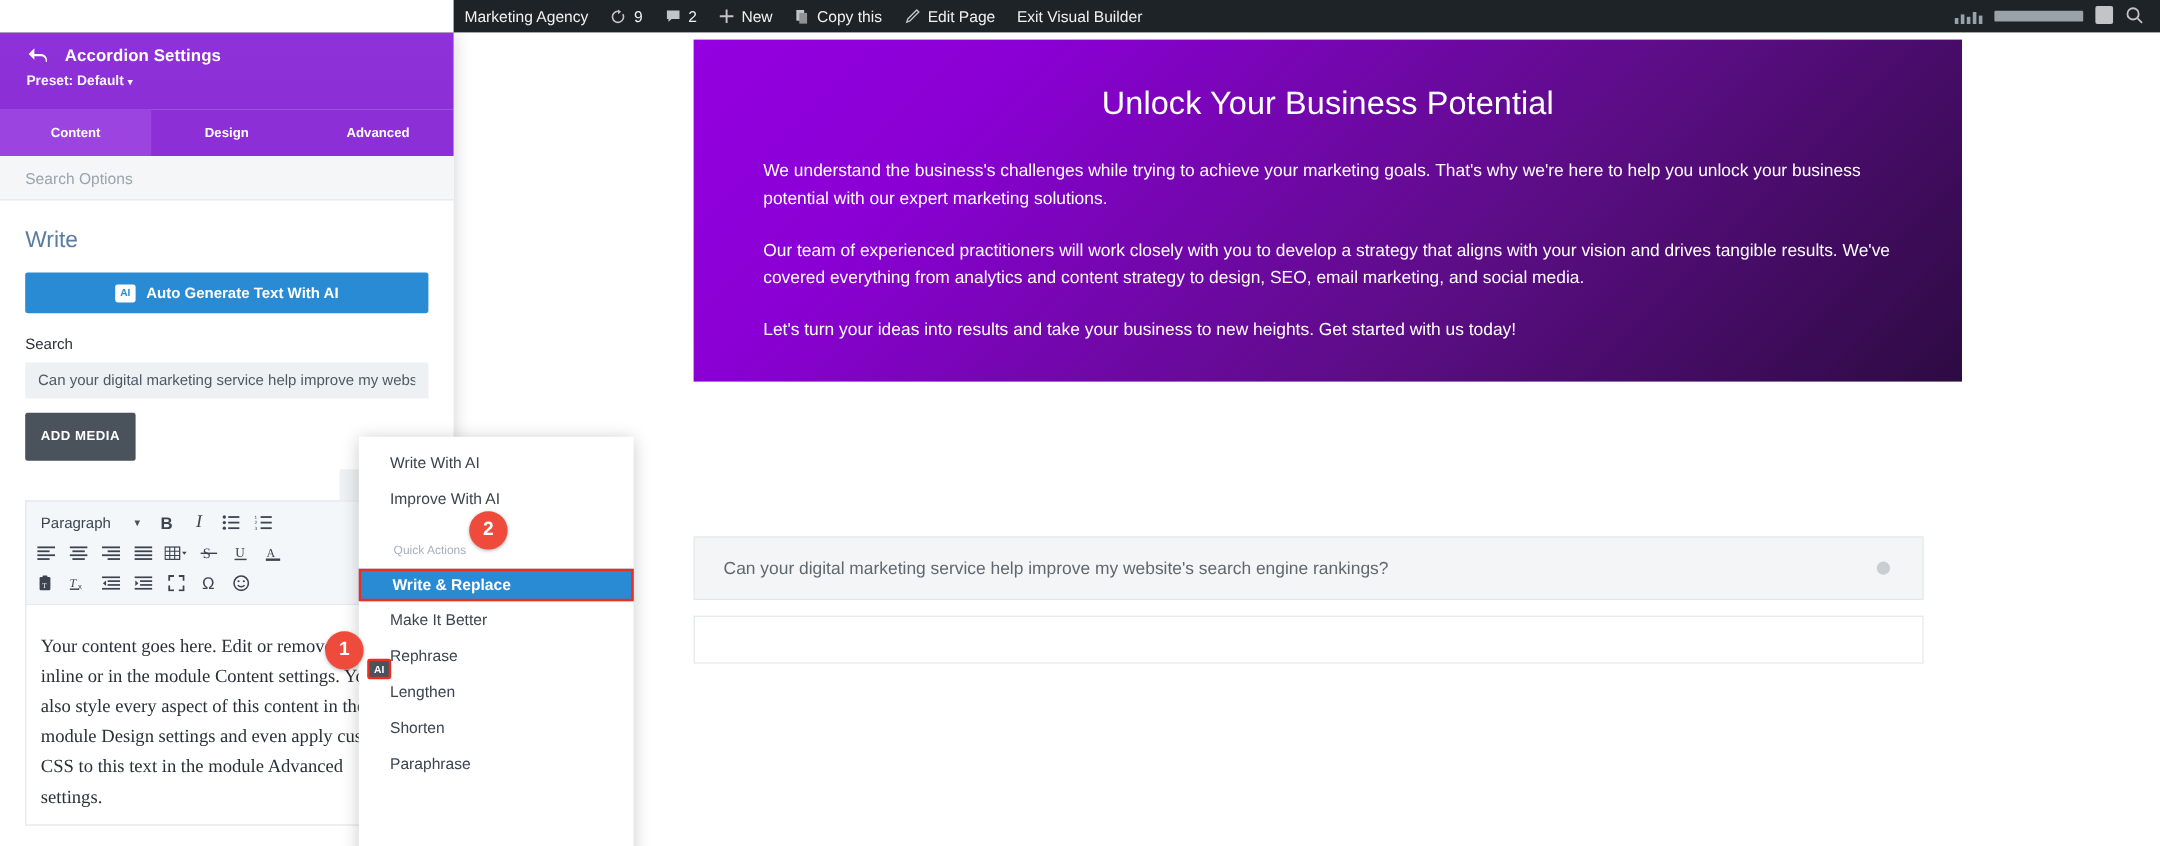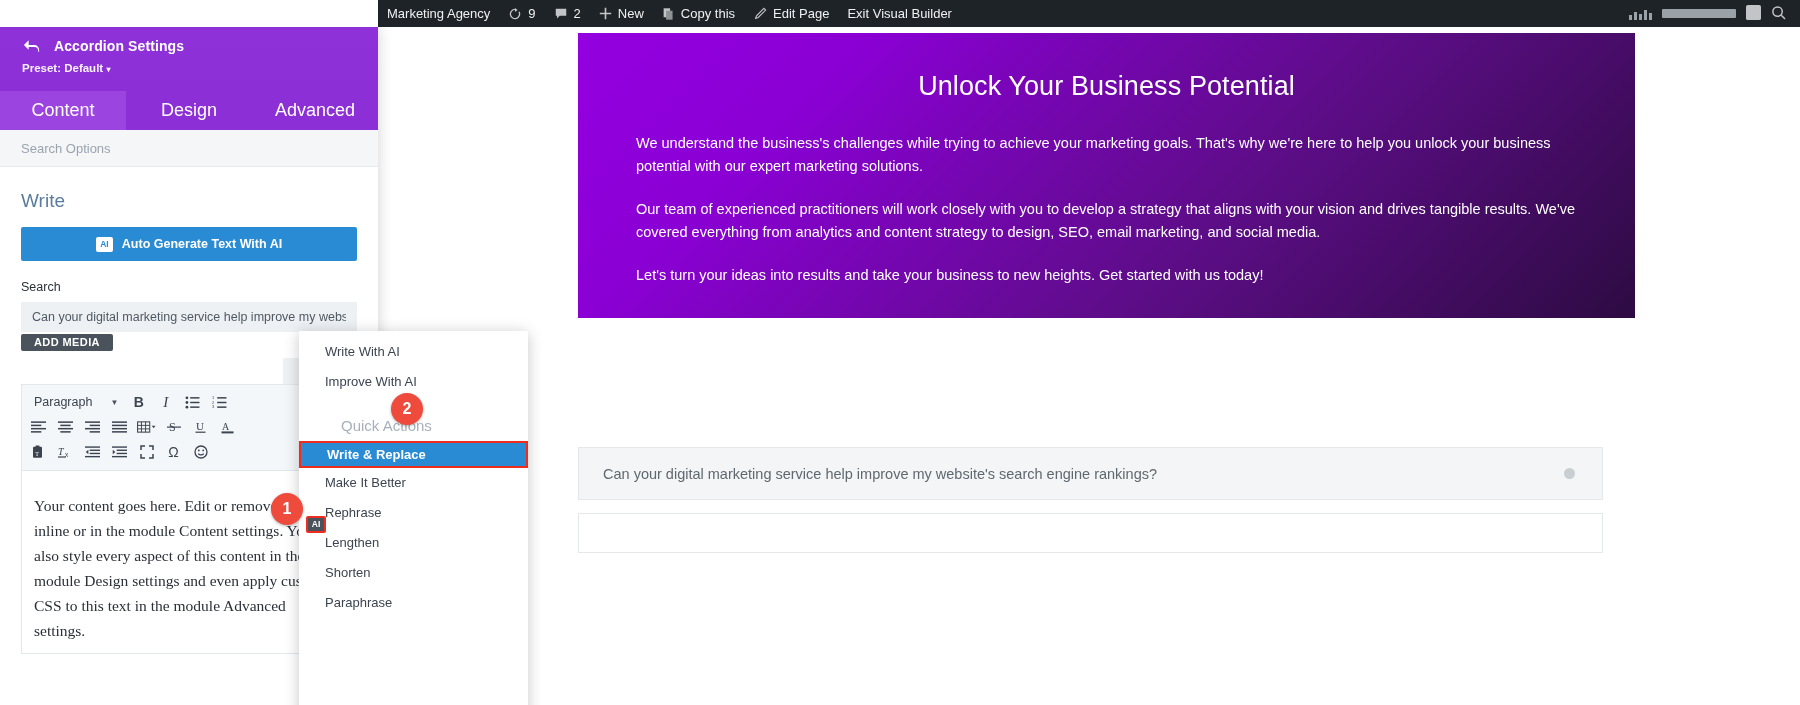--- a/index.html
+++ b/index.html
@@ -44,21 +44,21 @@
   }
   .ph-row { display: flex; align-items: center; gap: 13px; }
   .ph-back { width: 19px; height: 19px; display:flex; align-items:center; justify-content:center; cursor: pointer; }
   .ph-title { font-size: 14px; font-weight: bold; letter-spacing: .1px; }
   .ph-preset { font-size: 11.5px; font-weight: bold; margin-top: 7px; margin-left: 0; opacity: .95; }
   .ph-preset .caret { font-size: 8px; }
 
   .tabs { display: flex; height: 39px; background: #8c2fd6; }
   .tab {
     flex: 1 1 0; display: flex; align-items: center; justify-content: center;
-    color: #fff; font-size: 18px; font-weight: normal; cursor: pointer; text-align: center;
+    color: #fff; font-size: 11px; font-weight: bold; cursor: pointer; text-align: center;
   }
   .tab.active { background: #9b44e0; }
 
   .searchbar {
     height: 37px; background: #f4f6f8; border-bottom: 1px solid #e6e9ec;
     display: flex; align-items: center; padding: 0 21px;
   }
   .searchbar input {
     border: 0; background: transparent; outline: none;
     font-family: inherit; font-size: 13px; color: #8d99a6; width: 100%;
@@ -89,22 +89,22 @@
   }
 
   .body-row { display: flex; align-items: center; gap: 12px; margin: 20px 0 0 0; }
   .body-label { font-size: 12.5px; color: #2b3038; }
   .body-ic {
     width: 17px; height: 17px; display:flex; align-items:center; justify-content:center;
     color: #6b7884; cursor: pointer;
   }
 
   .addmedia {
-    display: inline-flex; align-items: center; justify-content:center;
-    height: 17px; padding: 0 13px; background: #4a525c; color: #fff;
+    margin-top: 12px; display: inline-flex; align-items: center; justify-content:center;
+    height: 40px; padding: 0 13px; background: #4a525c; color: #fff;
     font-size: 11px; font-weight: bold; letter-spacing: .4px; cursor: pointer; border-radius: 2px;
   }
 
   .editor-wrap { margin-top: 7px; position: relative; }
   .editor-tabs { display: flex; justify-content: flex-end; padding-right: 0; }
   .ed-tab {
     background: #eef1f4; padding: 6px 20px; font-size: 12.5px; color: #4f5963;
     cursor: pointer; border-radius: 2px 2px 0 0;
   }
   .toolbar {
@@ -150,22 +150,22 @@
   .ai-menu {
     position: absolute; left: 278px; top: -27px; width: 229px; height: 490px;
     background: #fff; box-shadow: 0 2px 14px rgba(0,0,0,.22);
     z-index: 70; padding: 6px 0 8px 0;
   }
   .ai-mi {
     height: 30px; display: flex; align-items: center; justify-content: space-between;
     padding: 0 14px 0 26px; font-size: 13px; color: #3c4450; cursor: pointer;
   }
   .ai-group-label {
-    padding: 0 14px 0 42px; height: 30px; display: flex; align-items: center;
-    font-size: 15px; color: #a7b0ba;
+    padding: 0 14px 0 29px; height: 30px; display: flex; align-items: center;
+    font-size: 10px; color: #a7b0ba;
   }
   .ai-mi.selected {
     background: #2a8bd5; color: #fff; font-weight: bold;
     border: 2px solid #ee2d1e; height: 27px; margin: 0 0;
   }
   .ai-gap { height: 14px; }
 
   
   .canvas {
     position: absolute; top: 27px; left: 378px; width: 1422px; height: 678px;

